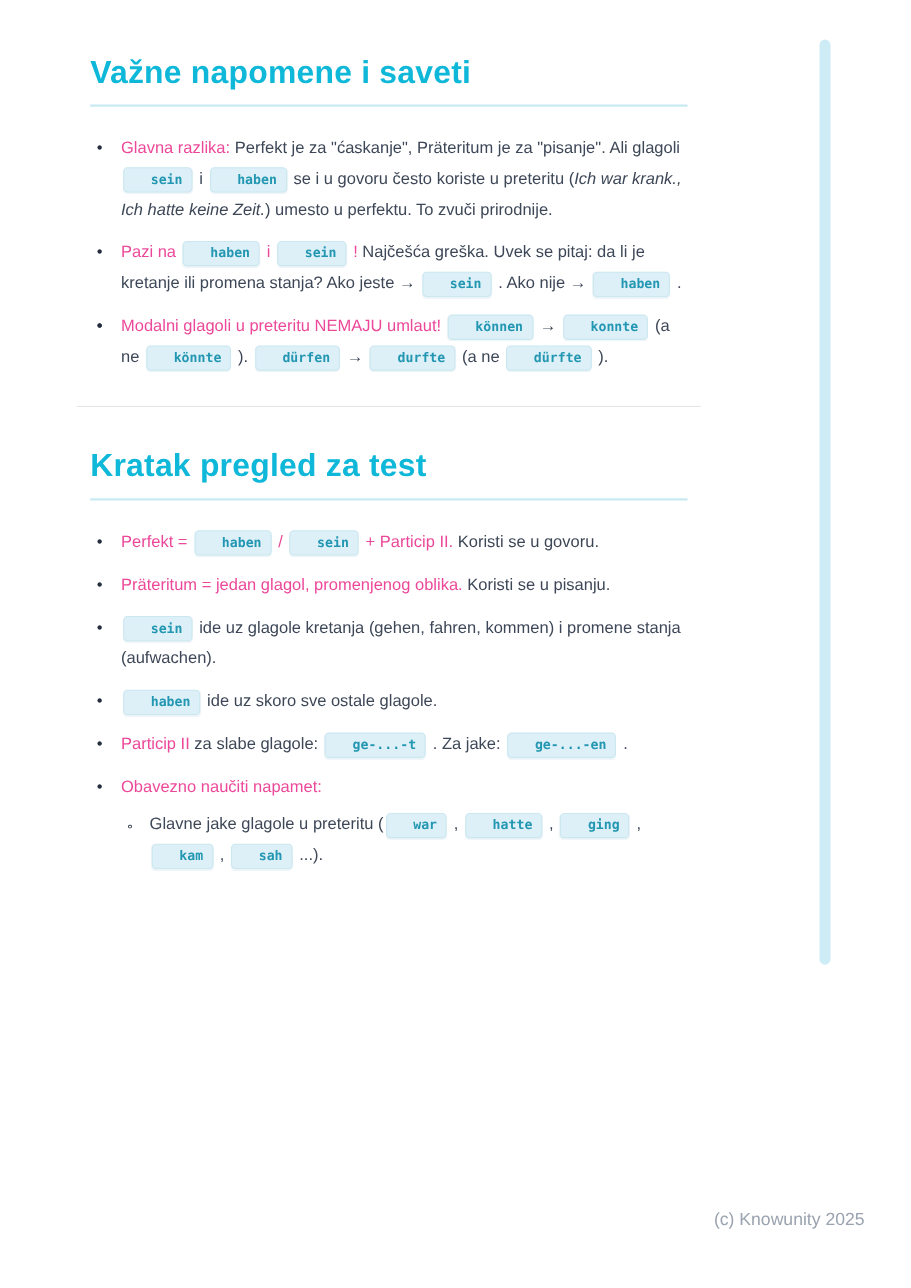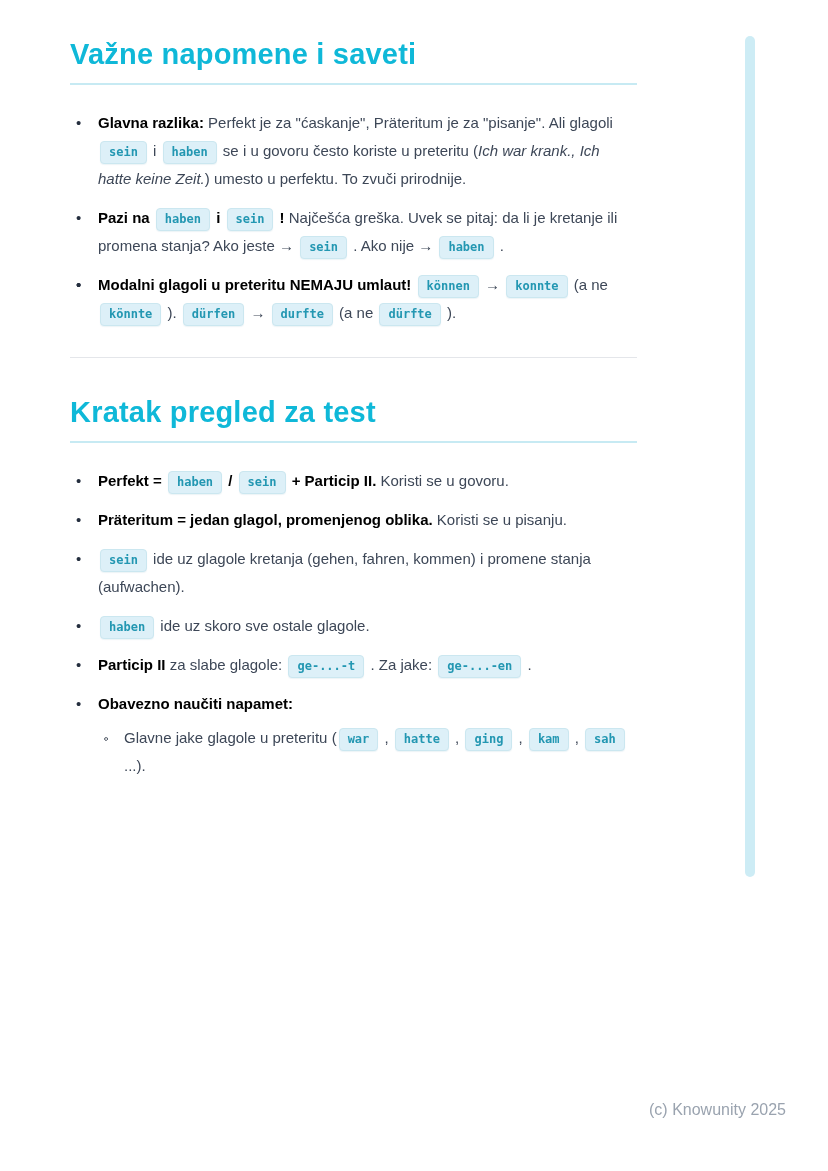--- a/index.html
+++ b/index.html
@@ -40,34 +40,34 @@
     font-size: 15px;
     line-height: 28px;
   }
   .marker {
     position: absolute;
     left: 0;
     top: 0;
     color: #242e3e;
     font-size: 15px;
   }
-  .seg-b { font-weight: 700; color: #000000; text-align: right; }
+  .seg-b { font-weight: 400; color: #ec4899; text-align: right; }
   .seg-i { font-style: italic; }
   .seg-r { color: var(--body-text, #3d4757); }
   .seg-c {
     display: inline-block;
     font-family: "DejaVu Sans Mono", monospace;
     font-size: 12px;
     font-weight: 700;
     line-height: 16px;
     color: var(--chip-text, #2397b2);
     background: var(--chip-bg, #ddf0f8);
     border: 1px solid var(--chip-border, #cbe7f0);
     border-radius: 4px;
-    padding: 2px 8px 3px 8px;
+    padding: 2px 8px 3px 24px;
     margin: 0 2px;
     white-space: nowrap;
     box-shadow: 0 1px 1px rgba(20, 120, 150, 0.08);
     vertical-align: baseline;
   }
   .sublist {
     list-style: none;
     margin: 4px 0 0 6px;
     padding: 0;
   }
@@ -93,21 +93,21 @@
     border-radius: 6px;
     background: var(--side-bar, #cdecf5);
   }
   .footer {
     position: absolute;
     right: 42px;
     bottom: 52px;
     font-size: 16px;
     color: var(--footer-text, #9aa3af);
   }
-  section { margin: 0; }
+  section { margin: 12px; }
 </style>
 </head>
 <body>
 
 <div class="page">
 
   <section>
     <h1 class="section-title">Važne napomene i saveti</h1>
     <ul class="bullet-list">
         <li class="bullet"><span class="marker">•</span><span><span class="seg seg-b">Glavna razlika:</span><span class="seg seg-r"> Perfekt je za "ćaskanje", Präteritum je za "pisanje". Ali glagoli </span><span class="seg seg-c">sein</span><span class="seg seg-r"> i </span><span class="seg seg-c">haben</span><span class="seg seg-r"> se i u govoru često koriste u preteritu (</span><span class="seg seg-i">Ich war krank., Ich hatte keine Zeit.</span><span class="seg seg-r">) umesto u perfektu. To zvuči prirodnije.</span></span></li>

